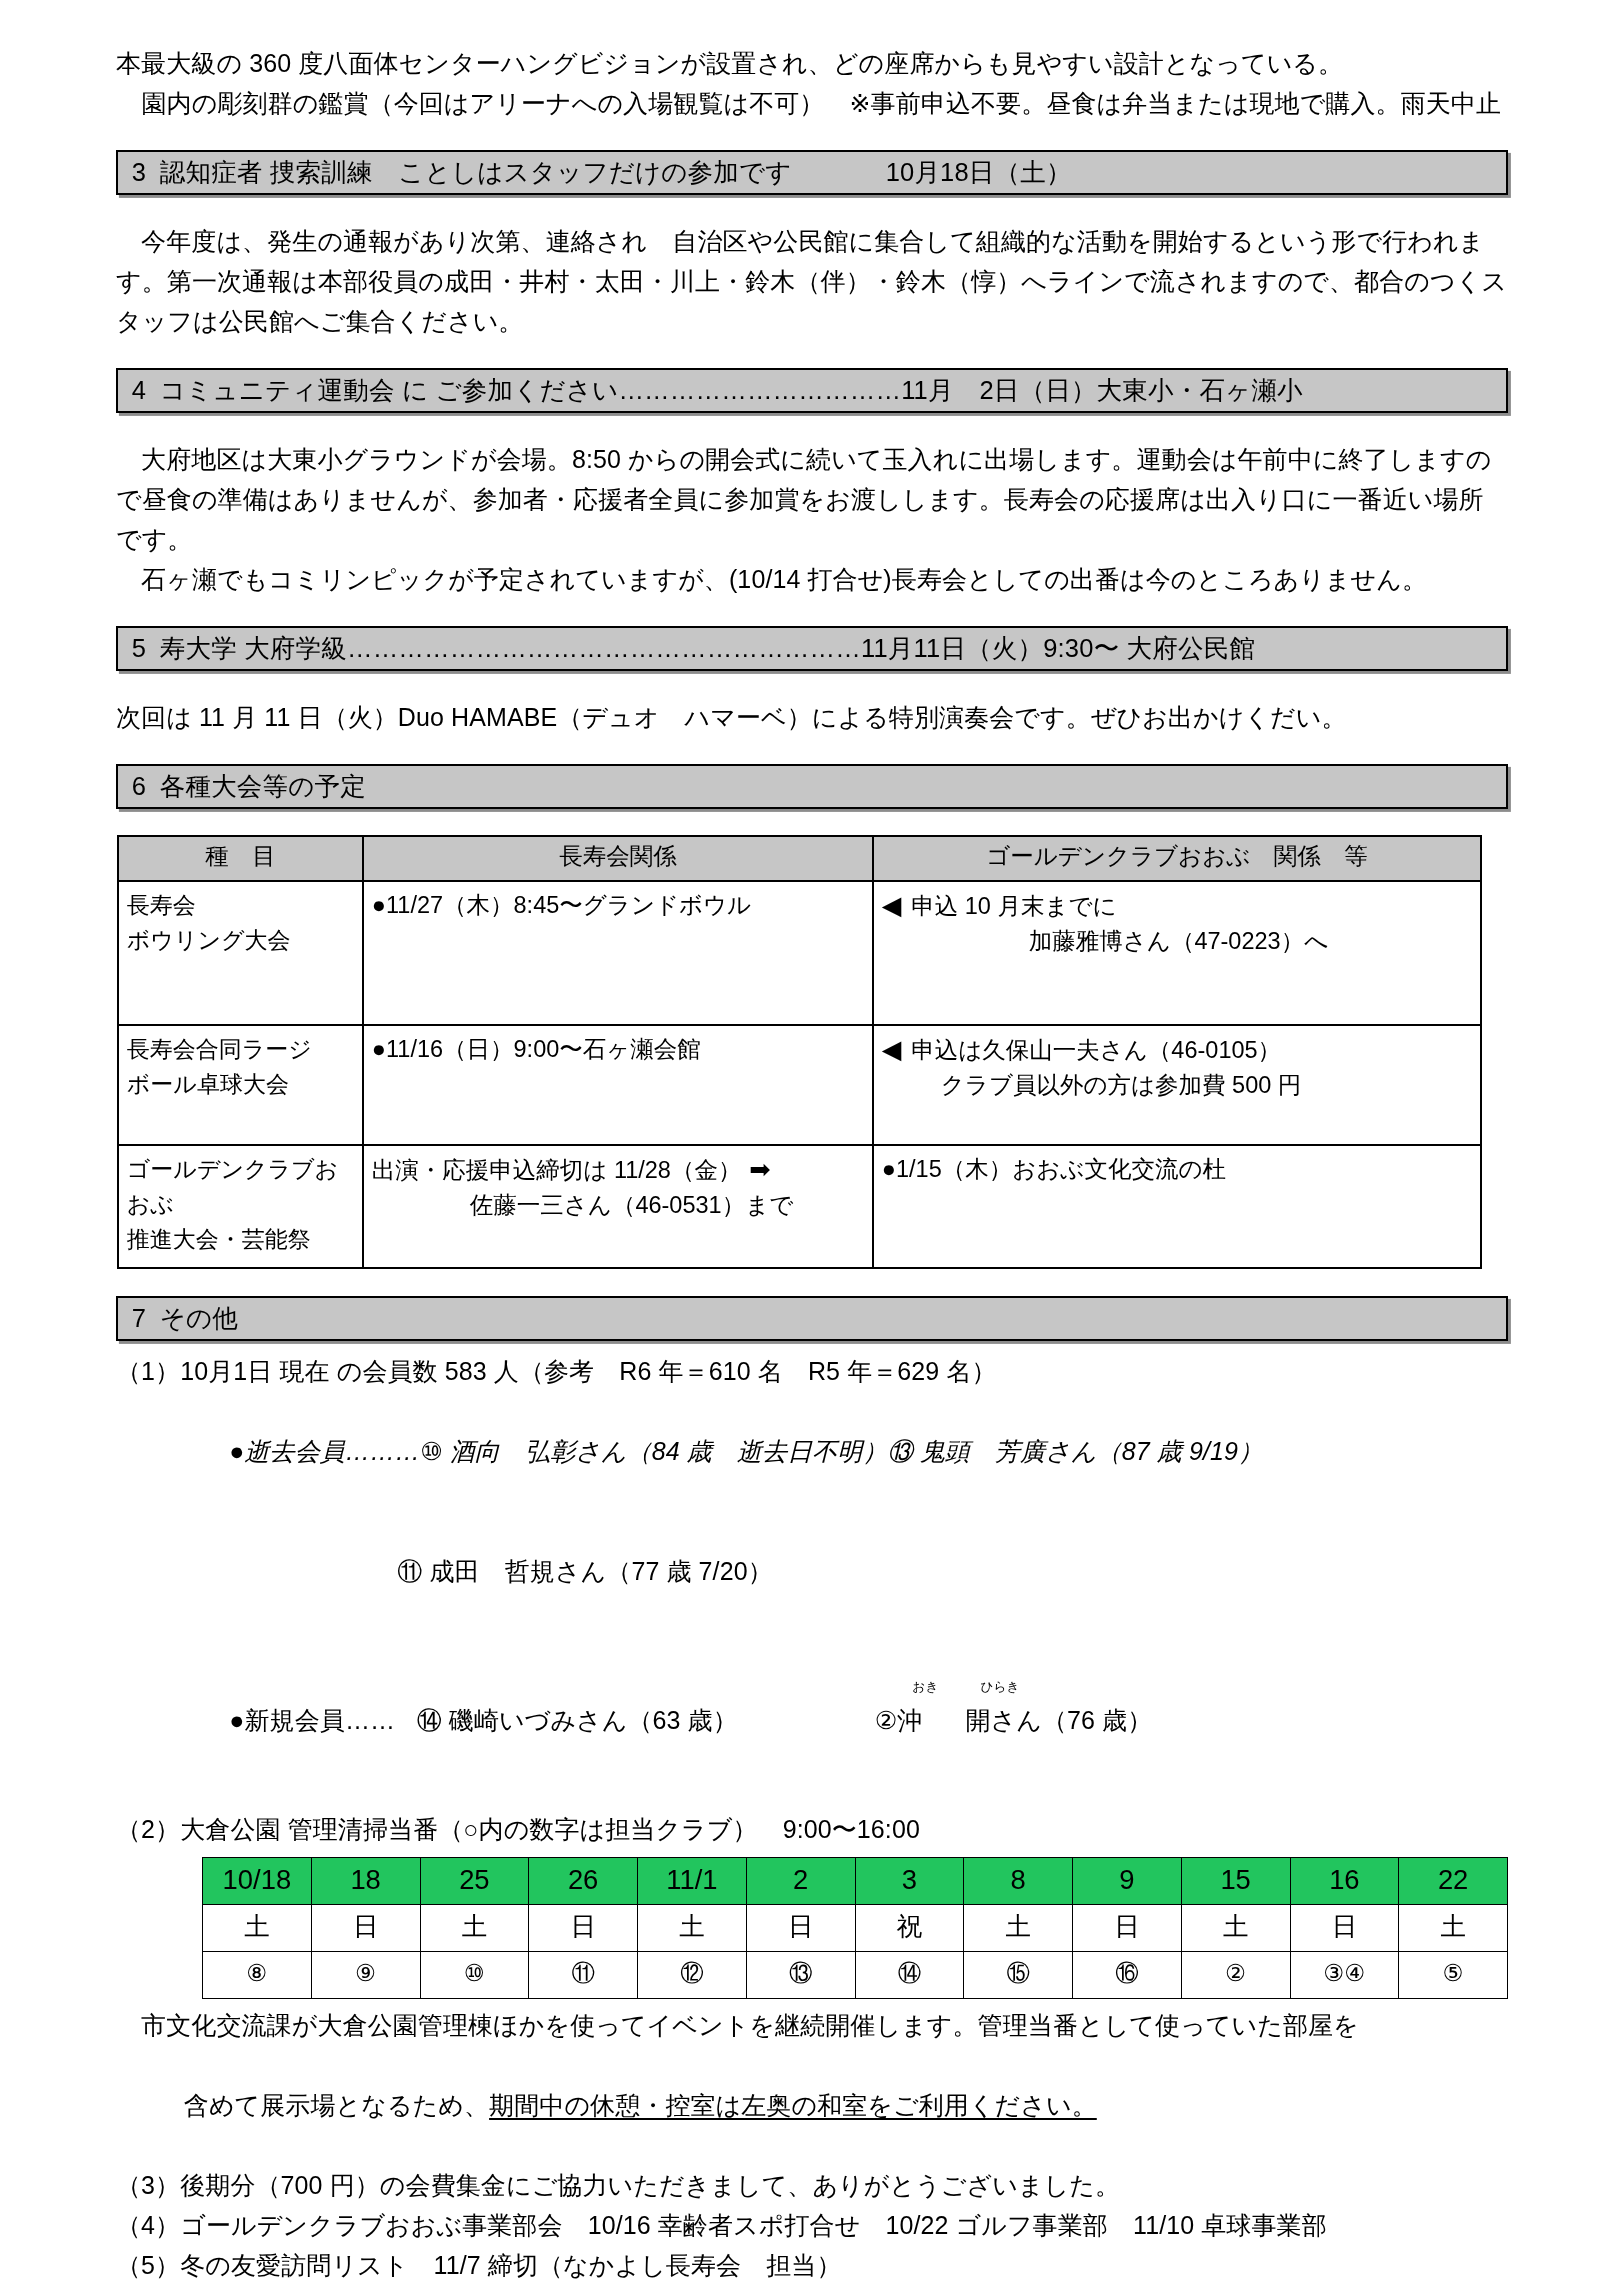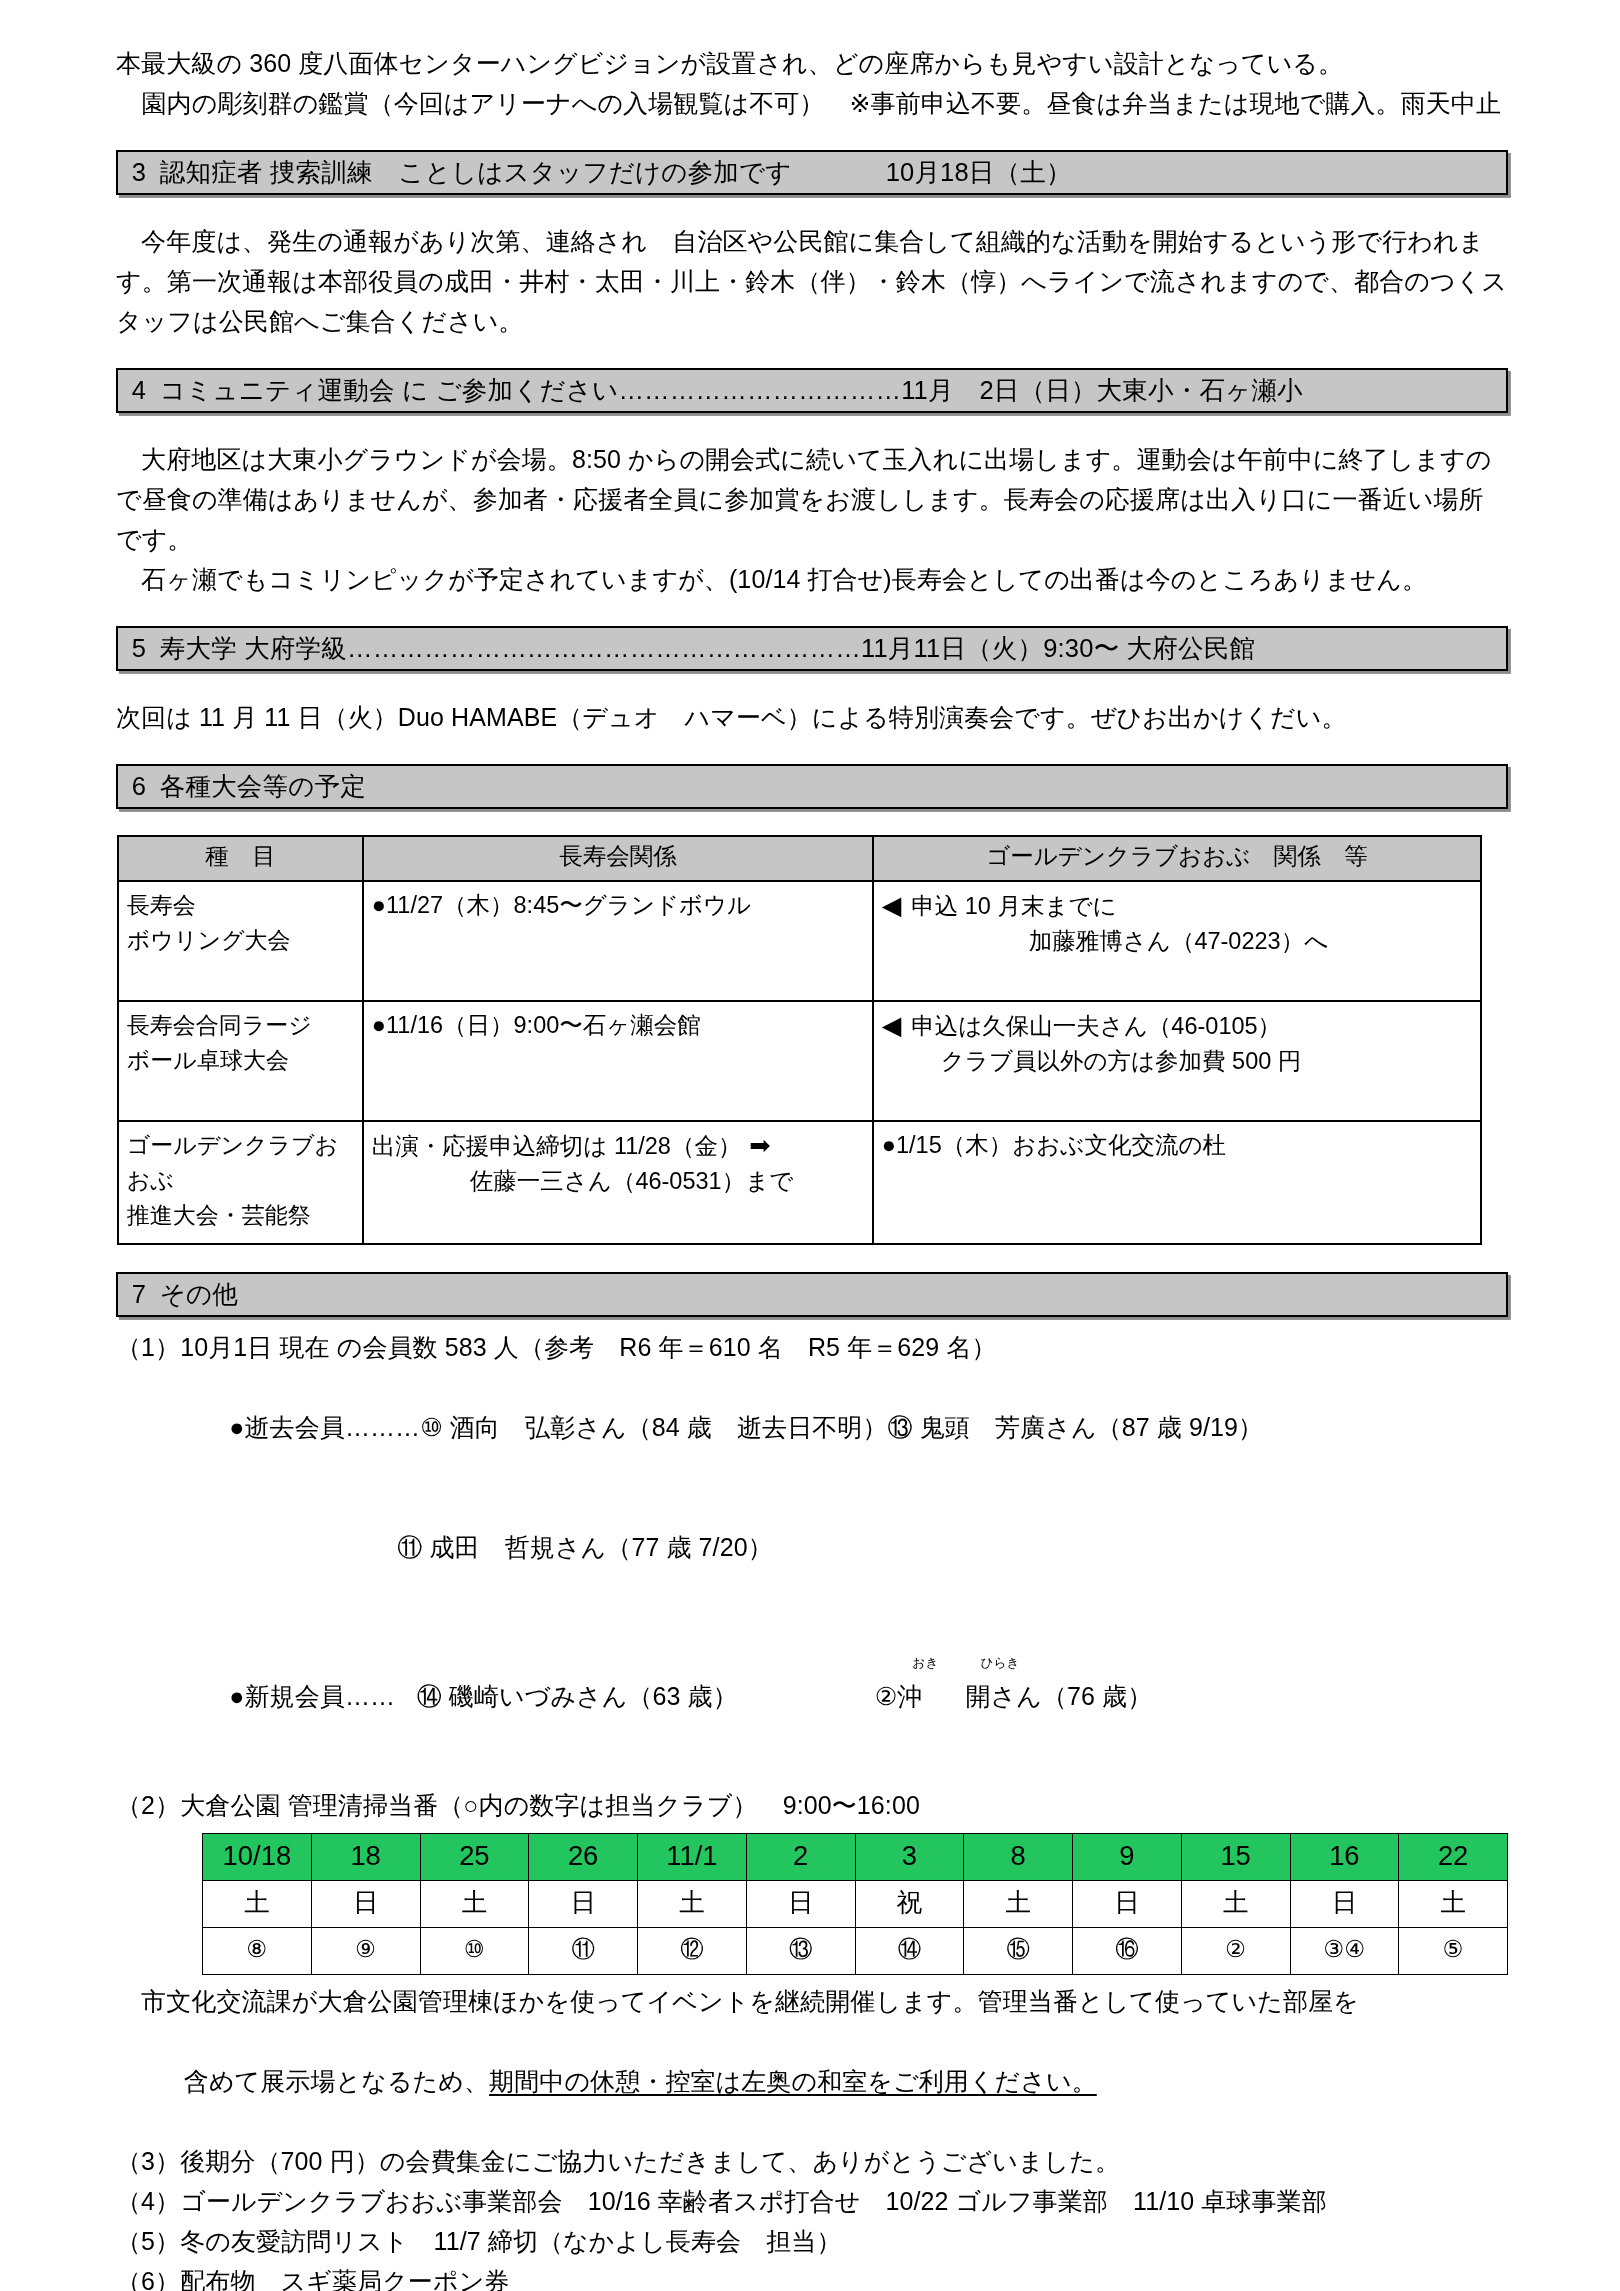--- a/index.html
+++ b/index.html
@@ -79,21 +79,21 @@
     text-align: center;
     padding: 2.9px 7.8px 5.9px 7.8px;
     height: 41px;
     vertical-align: middle;
   }
   .evt-table .col-a { width: 245px; }
   .evt-table .col-b { width: 510px; }
   .evt-table .col-c { width: 608px; }
   .evt-table td.cell-a { font-size: 23px; }
   .evt-table td .r2 { display: block; }
-  .row-h1 td { height: 120px; }
+  .row-h1 td { height: 144px; }
   .row-h2 td { height: 120px; }
   .row-h3 td { height: 120px; }
   .kv-ind { padding-left: 147px; display: block; }
   .kv-ind2 { padding-left: 98px; display: block; }
   .kv-ind3 { padding-left: 59px; display: block; }
   .arrow-l { font-size: 25.5px; margin-right: 9.8px; }
   .arrow-r { font-size: 25.5px; margin-left: 7.8px; }
   .nowrapc { white-space: nowrap; }
 
   
@@ -233,21 +233,21 @@
       </tbody>
     </table>
 
     <div class="sec-bar" style="margin-bottom:9.8px;">
       <span class="num">7</span>
       <span>その他</span>
     </div>
 
     <p class="p">（1）10月1日 現在 の会員数 583 人（参考　R6 年＝610 名　R5 年＝629 名）</p>
 
-    <p class="p" style="padding-left:71px;">
+    <p class="p" style="padding-left:71px;font-style:italic;">
       <span>●逝去会員………</span><span>⑩ 酒向　弘彰さん（84 歳　逝去日不明）⑬ 鬼頭　芳廣さん（87 歳 9/19）</span>
     </p>
     <p class="p" style="padding-left:239px;">
       <span>⑪ 成田　哲規さん（77 歳 7/20）</span>
     </p>
 
     <p class="p blk-top" style="padding-left:71px;">
       <span>●新規会員……</span><span class="sp-l"></span><span>⑭ 磯崎いづみさん（63 歳）</span><span class="sp-xl"></span><span class="sp-m"></span><span>②</span><span class="ruby-wrap"><span class="rt">おき</span><span>沖</span></span><span class="sp-m"></span><span class="ruby-wrap"><span class="rt">ひらき</span><span>開</span></span><span>さん（76 歳）</span>
     </p>
 

